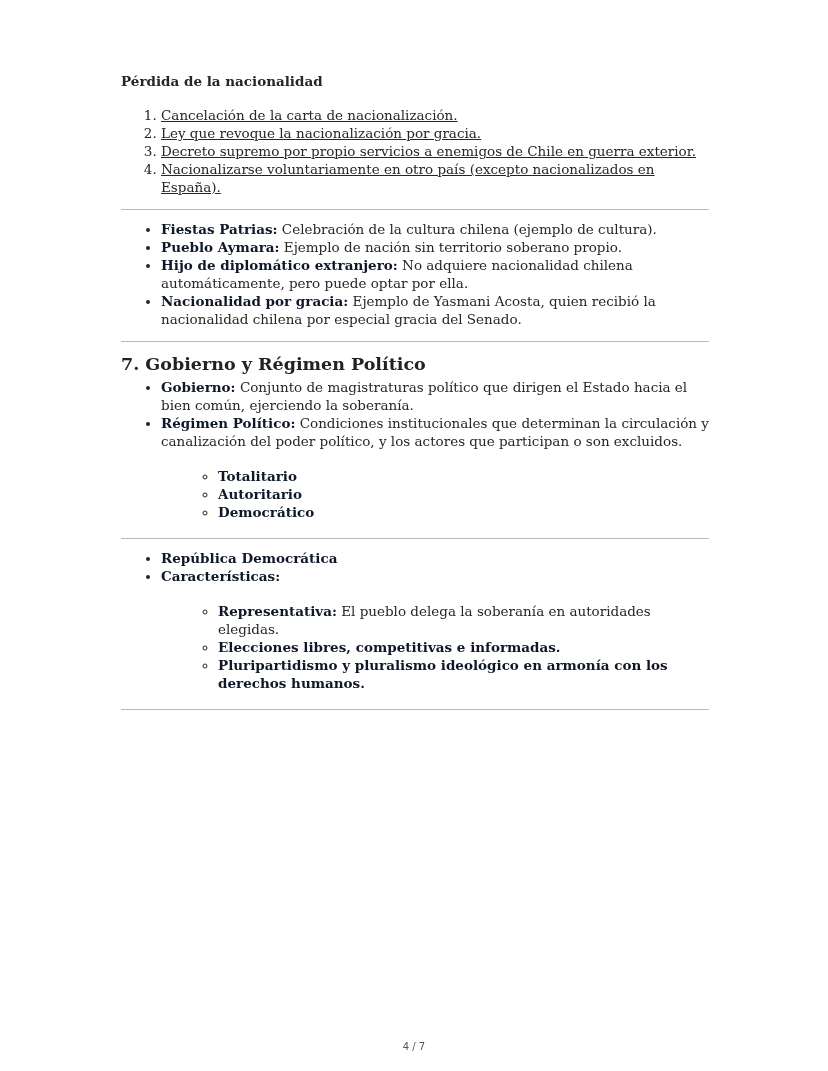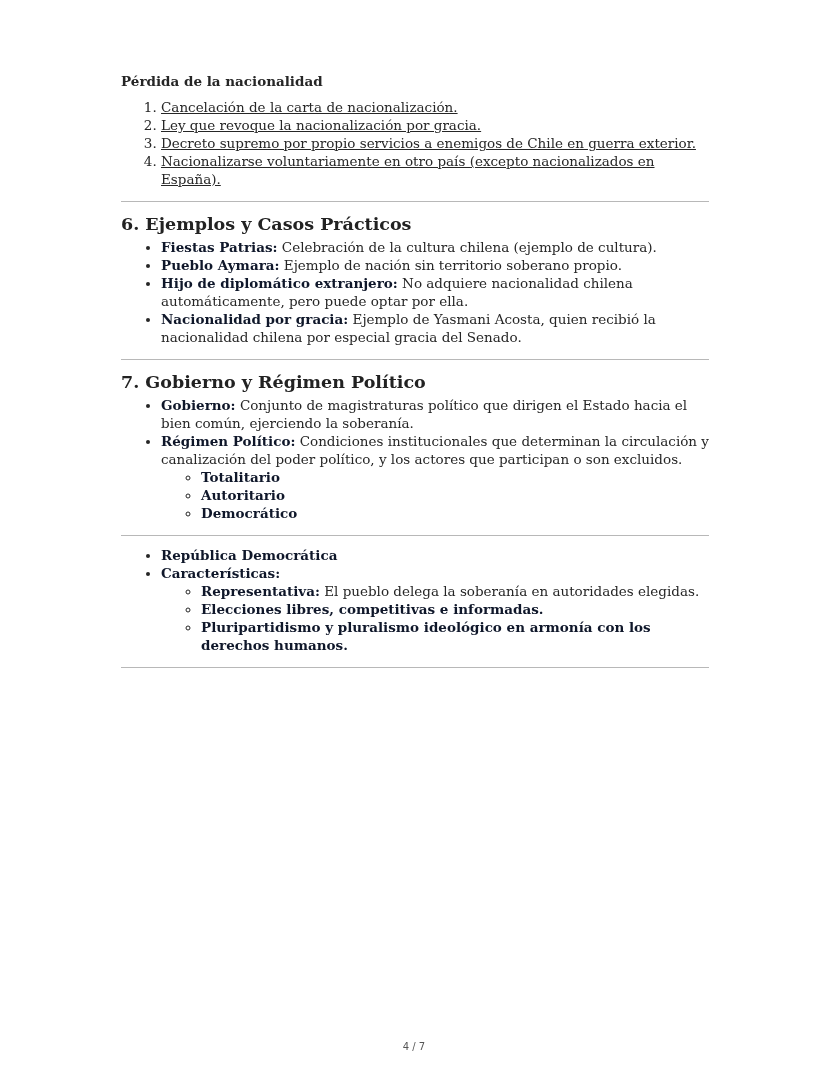--- a/index.html
+++ b/index.html
@@ -3,38 +3,38 @@
 <meta charset="utf-8">
 <style>
   html, body { margin: 0; padding: 0; background: #ffffff; }
   body {
     width: 828px; height: 1071px; position: relative; overflow: hidden;
     font-family: "DejaVu Serif", "Liberation Serif", serif;
     color: #262626;
   }
   .page { position: absolute; left: 121px; top: 72px; width: 588px; }
   .subhead {
-    font-weight: bold; font-size: 13.5px; line-height: 18px; margin: 0 0 8px 0;
+    font-weight: bold; font-size: 13.5px; line-height: 18px; margin: 0 0 16px 0;
   }
   ol.num {
     margin: 0; padding-left: 40px; font-size: 13.5px; line-height: 18px; text-decoration: underline;
   }
   ol.num li { padding-left: 0; }
   hr.rule {
     border: 0; border-top: 1.5px solid #b8b8b8; margin: 13px 0 10px 0; width: 588px;
   }
   h2.sec {
     font-size: 17.5px; font-weight: bold; margin: 0 0 2px 0; line-height: 24px; color: #222;
   }
   ul.l1 {
     margin: 0; padding-left: 40px; font-size: 13.5px; line-height: 18px;
     list-style: disc;
   }
   ul.l2 {
-    margin: 0; padding-left: 40px; list-style: circle;
+    margin: 17px; padding-left: 40px; list-style: circle;
   }
   b { font-weight: bold; color: #0f172a; }
   .footer {
     position: absolute; top: 1041px; left: 0; width: 828px; text-align: center;
     font-family: "DejaVu Sans", sans-serif; font-size: 10px; color: #555;
   }
 </style>
 </head>
 <body>
 
@@ -43,21 +43,20 @@
   <div class="subhead">Pérdida de la nacionalidad</div>
   <ol class="num">
     <li>Cancelación de la carta de nacionalización.</li>
     <li>Ley que revoque la nacionalización por gracia.</li>
     <li>Decreto supremo por propio servicios a enemigos de Chile en guerra exterior.</li>
     <li>Nacionalizarse voluntariamente en otro país (excepto nacionalizados en España).</li>
   </ol>
 
   <hr class="rule">
 
-  <h2 class="sec">6. Ejemplos y Casos Prácticos</h2>
   <ul class="l1">
     <li><b>Fiestas Patrias:</b><span> Celebración de la cultura chilena (ejemplo de cultura).</span></li>
     <li><b>Pueblo Aymara:</b><span> Ejemplo de nación sin territorio soberano propio.</span></li>
     <li><b>Hijo de diplomático extranjero:</b><span> No adquiere nacionalidad chilena automáticamente, pero puede optar por ella.</span></li>
     <li><b>Nacionalidad por gracia:</b><span> Ejemplo de Yasmani Acosta, quien recibió la nacionalidad chilena por especial gracia del Senado.</span></li>
   </ul>
 
   <hr class="rule">
 
   <h2 class="sec">7. Gobierno y Régimen Político</h2>

